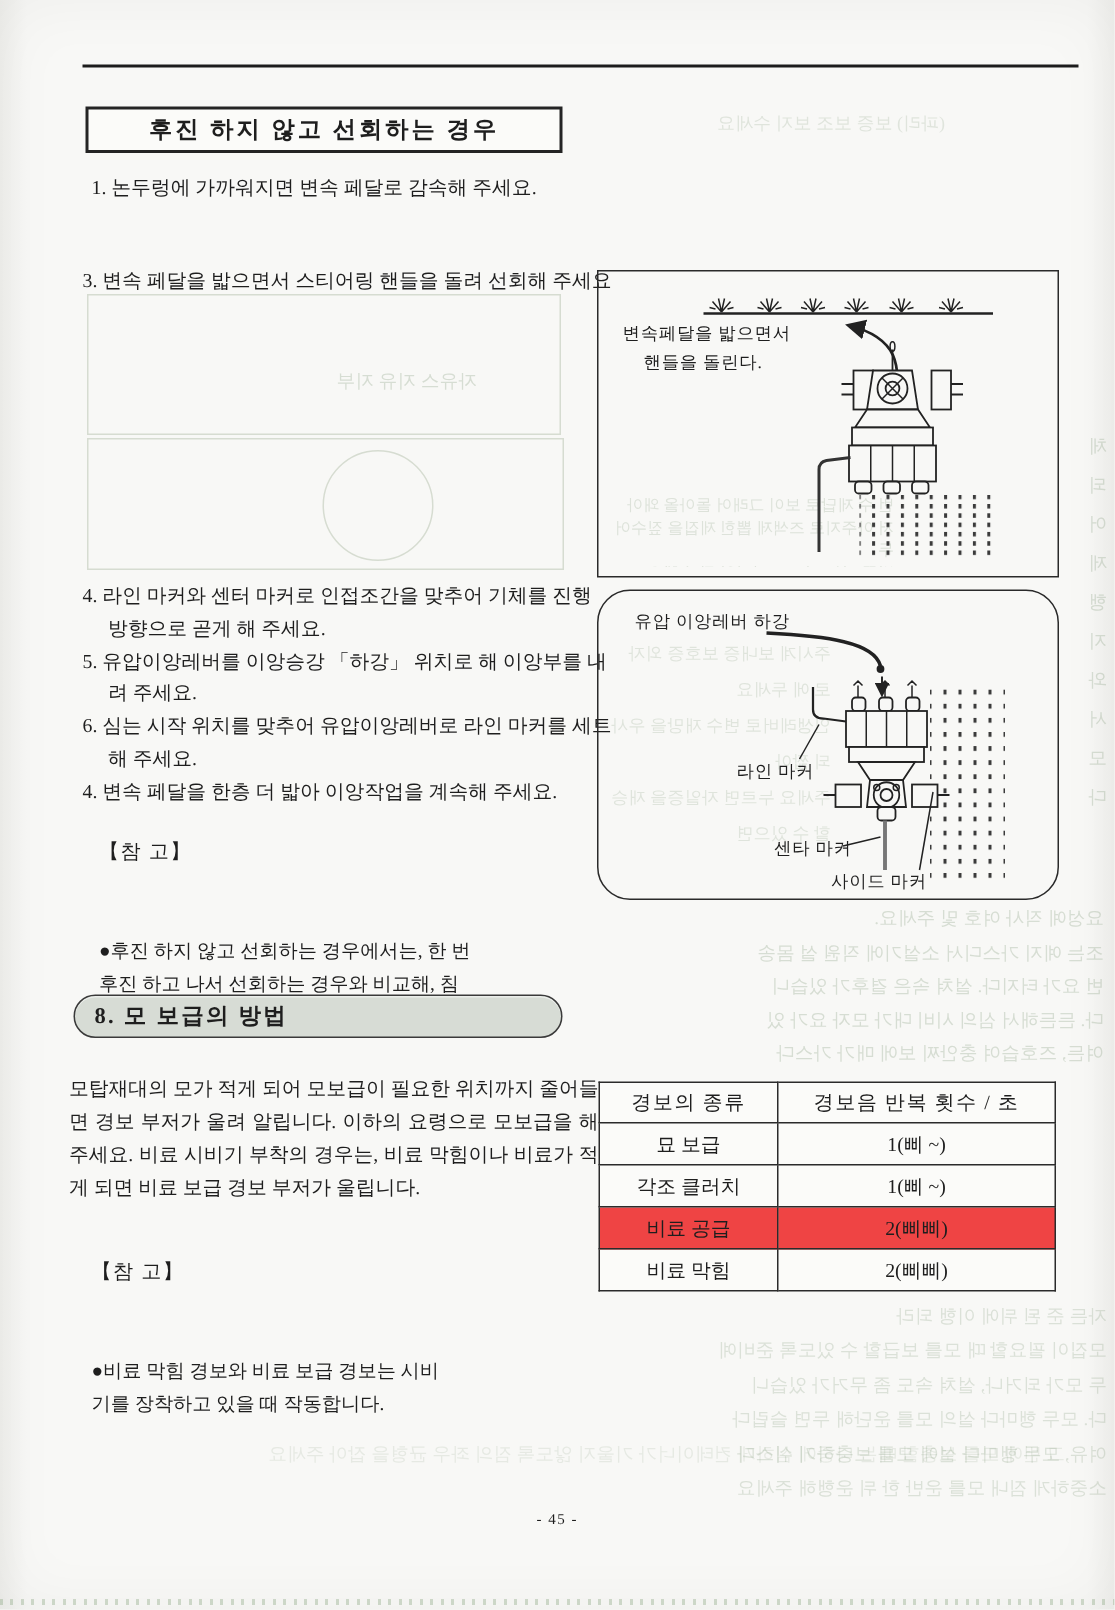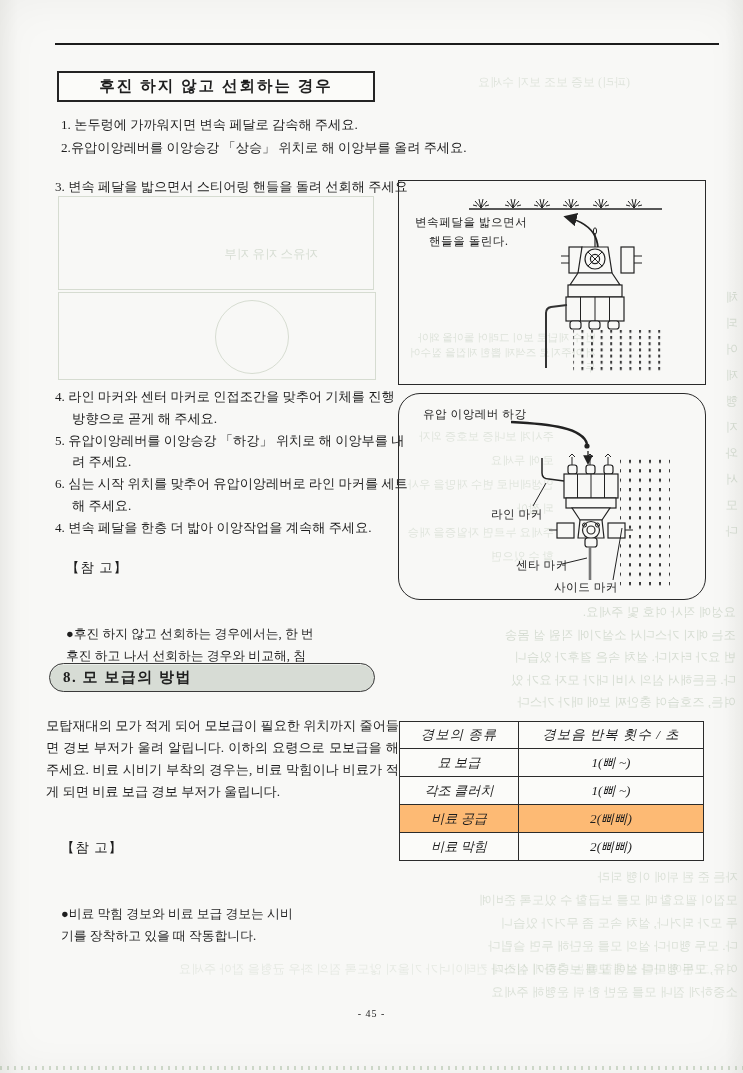--- a/index.html
+++ b/index.html
@@ -35,26 +35,26 @@
   #note-2 .note-text{width:242px;word-break:break-all;}
   
   #section-pill{left:49px;top:663px;width:311px;height:27px;border:1.6px solid #3a3a3a;border-radius:15px;
     background:#d7dcd5;display:flex;align-items:center;padding-left:13px;
     font-size:15px;font-weight:bold;letter-spacing:1.5px;box-shadow:inset 0 1px 0 rgba(255,255,255,.5);}
   
   #section-paragraph{left:46px;top:715px;width:353px;font-size:13.2px;line-height:22px;text-align:justify;word-break:break-all;}
   
   #alarm-table-wrap{left:399px;top:721px;}
   table{border-collapse:collapse;background:#fbfbf9;}
-  th,td{border:1.4px solid #2b2b2b;font-weight:normal;font-size:13.2px;text-align:center;padding:0 6px;font-style:italic;}
+  th,td{border:1.4px solid #2b2b2b;font-weight:normal;font-size:13.2px;text-align:center;padding:0 6px;}
   th{height:26px;font-size:13.4px;letter-spacing:1px;}
   td{height:27px;}
   .col-type{width:106px;}
   .col-beep{width:172px;}
-  tr.tinted td{background:#fdba74;}
+  tr.tinted td{background:#ef4444;}
   
   .diagram-box{border:1.6px solid #2a2a2a;background:transparent;}
   #diagram-1{left:398px;top:180px;width:306px;height:203px;}
   #diagram-2{left:398px;top:393px;width:306px;height:205px;border-radius:22px;}
   svg{display:block;}
   svg text{font-family:"Liberation Serif","DejaVu Serif",serif;font-size:11.6px;fill:#1e1e1e;letter-spacing:.5px;}
   
   .ghost{transform:scaleX(-1);color:#8ba184;white-space:pre-line;pointer-events:none;word-break:break-all;}
   .ghost-box{border:1px solid rgba(145,165,135,.33);pointer-events:none;}
   
@@ -103,21 +103,20 @@
   <div class="abs ghost" style="left:60px;top:956px;width:650px;height:50px;font-size:12.5px;line-height:26px;opacity:.16;overflow:hidden;">그 번에 모를 보충할 때는 나중에 심하게 컨테이너가 기울지 않도록 짐의 좌우 균형을 잡아 주세요</div>
 
   <div id="top-rule" class="abs"></div>
 
   <div id="title-box" class="abs">
     <span>후진 하지 않고 선회하는 경우</span>
   </div>
 
   <div id="steps-a" class="abs">
     <div class="step">1. 논두렁에 가까워지면 변속 페달로 감속해 주세요.</div>
-    <div class="step">2.유압이앙레버를 이앙승강 「상승」 위치로 해 이앙부를 올려 주세요.</div>
   </div>
   <div id="step-3" class="abs step">3. 변속 페달을 밟으면서 스티어링 핸들을 돌려 선회해 주세요</div>
 
   <div id="steps-b" class="abs">
     <div class="step">4. 라인 마커와 센터 마커로 인접조간을 맞추어 기체를 진행 방향으로 곧게 해 주세요.</div>
     <div class="step">5. 유압이앙레버를 이앙승강 「하강」 위치로 해 이앙부를 내려 주세요.</div>
     <div class="step">6. 심는 시작 위치를 맞추어 유압이앙레버로 라인 마커를 세트 해 주세요.</div>
     <div class="step">4. 변속 페달을 한층 더 밟아 이앙작업을 계속해 주세요.</div>
   </div>
 

